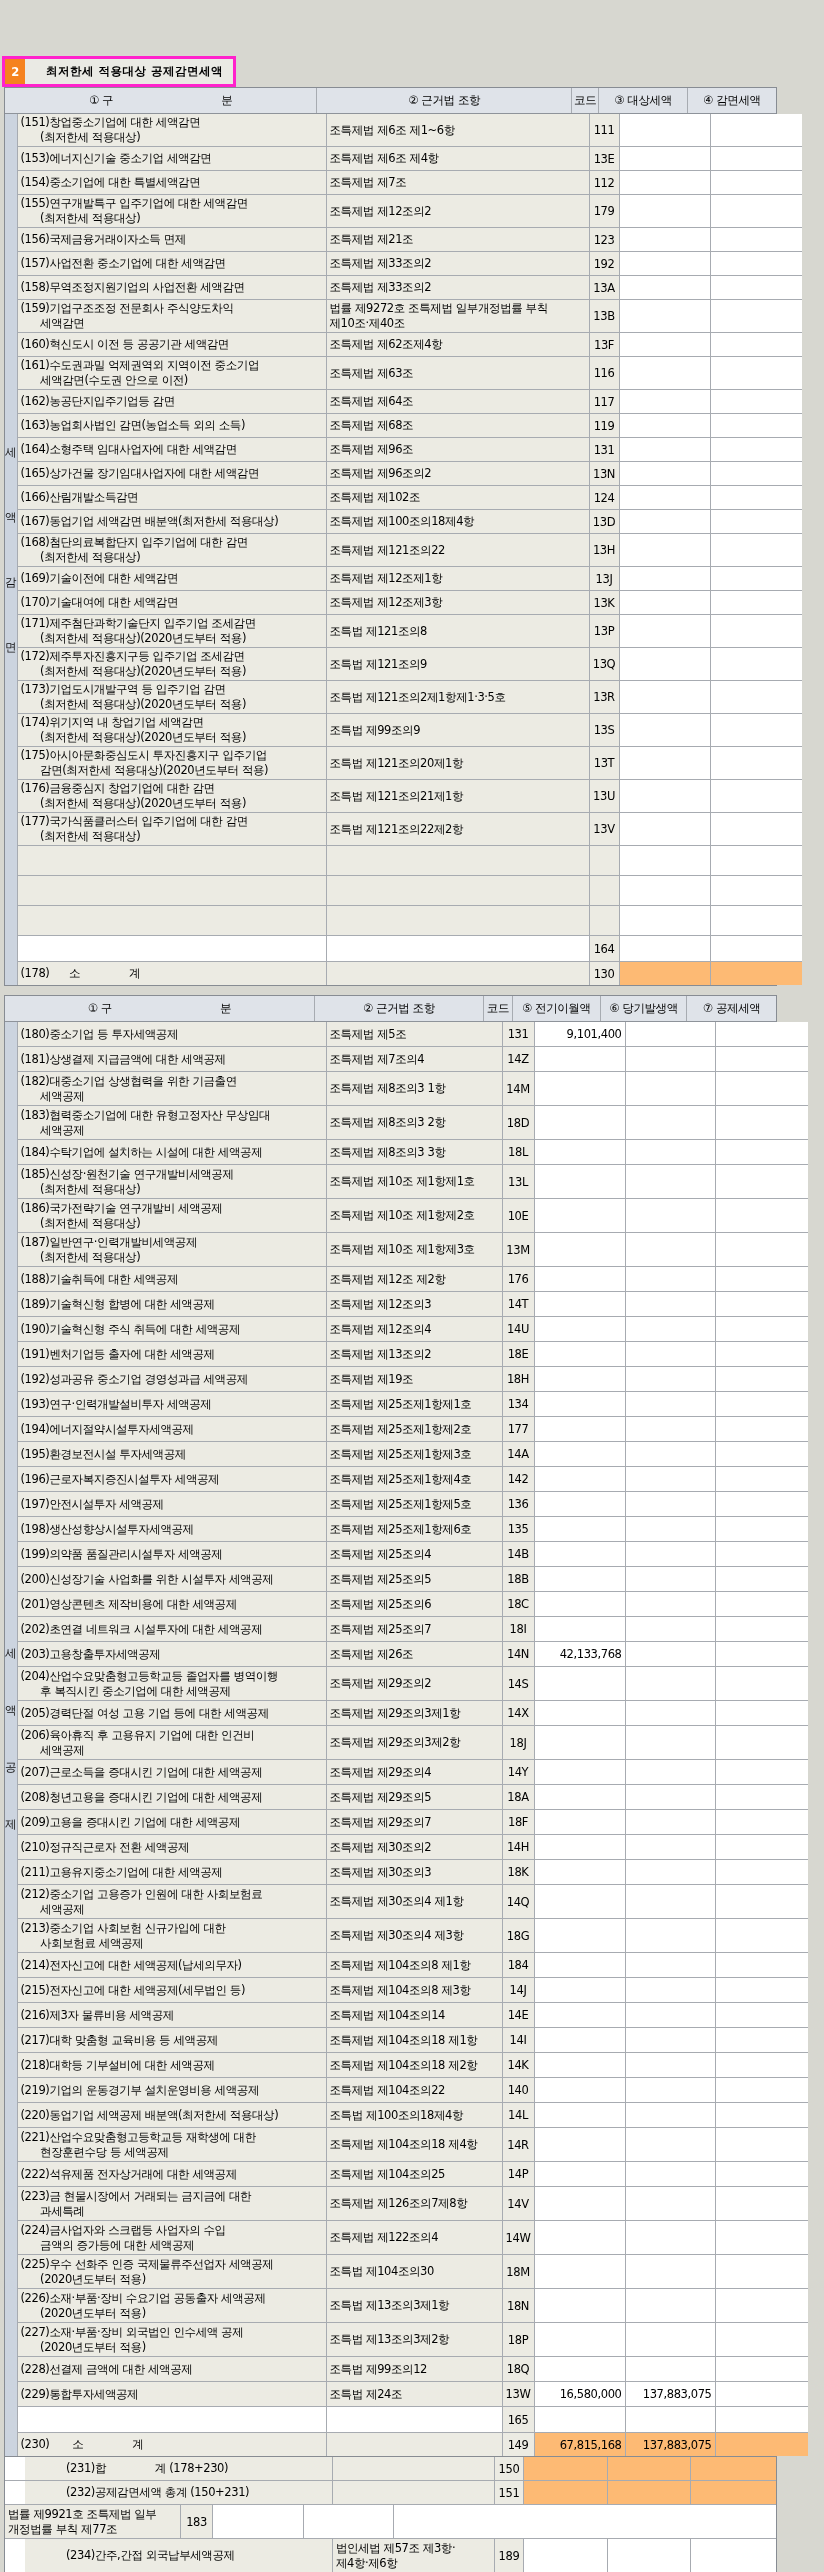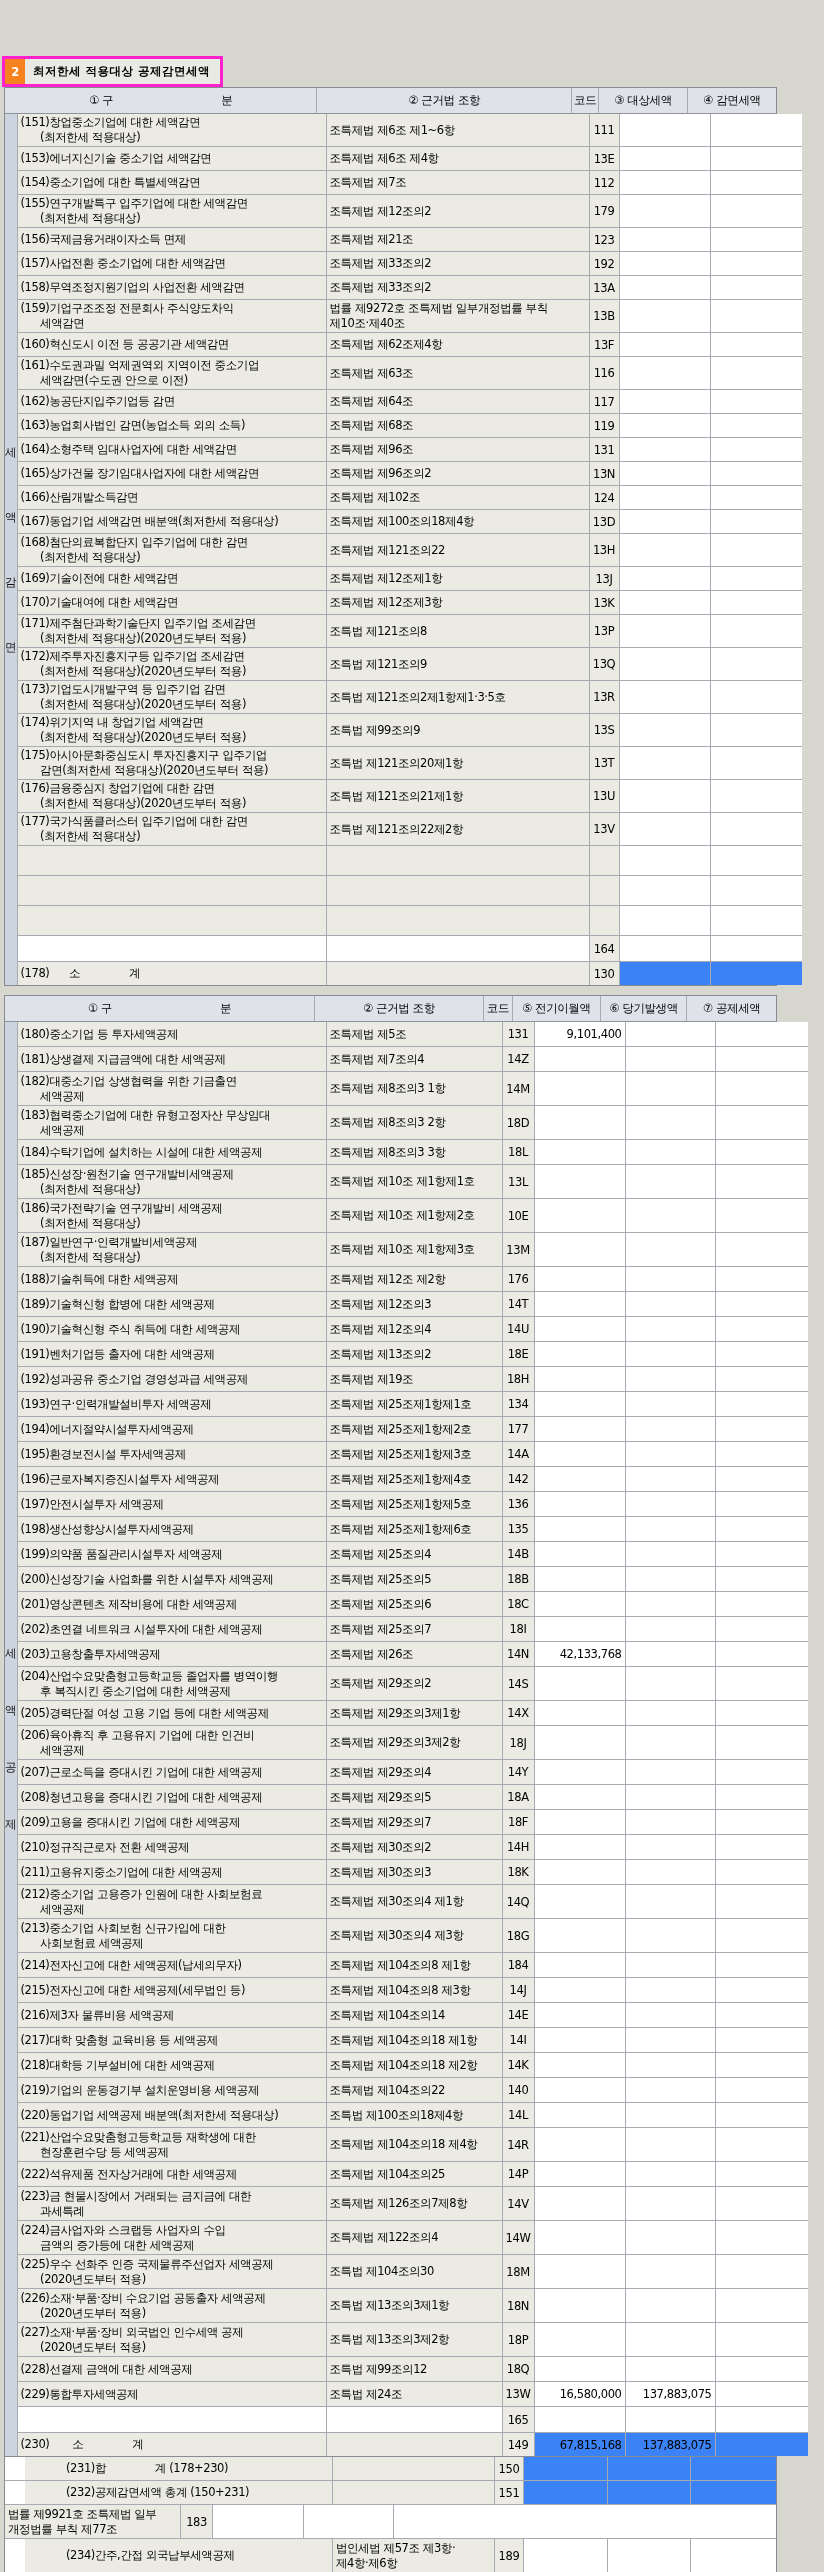--- a/index.html
+++ b/index.html
@@ -13,21 +13,21 @@
   .title-wrap{padding-top:56px;padding-left:2px;}
   .title-box{
     display:inline-flex;align-items:stretch;
     border:3px solid #ff22cc;background:#eaeae4;
   }
   .title-num{
     background:#f5821f;color:#fff;font-weight:bold;
     width:20px;display:flex;align-items:center;justify-content:center;
   }
   .title-text{
-    font-weight:bold;padding:5px 10px 5px 8px;letter-spacing:0.5px;white-space:pre;
+    font-weight:bold;padding:5px 10px 5px 21px;letter-spacing:0.5px;white-space:pre;
   }
   
   .tbl{border:1px solid #878c93;background:#fff;width:771px;margin-left:4px;}
   .gap{height:9px;}
   .hrow{display:flex;background:#dfe3e9;border-bottom:1px solid #8e939a;min-height:25px;}
   .c{
     border-right:1px solid #a7abb1;padding:1px 3px;display:flex;align-items:center;
     white-space:pre-wrap;overflow:hidden;box-sizing:content-box;
   }
   .h{justify-content:center;align-items:center;}
@@ -46,21 +46,21 @@
   .rows > .row:last-child, .tbl > .row:last-child{border-bottom:none;}
   .t2 .row{min-height:24px;}
   .row.h2{min-height:32px;} .t2 .row.h2, .t2f .row.h2{min-height:33px;}
   .row.spacer{height:29px;}
   .row.code_only{min-height:25px;}
   .row.subtotal{min-height:23px;}
   .grey{background:#ecebe3;}
   .white{background:#ffffff;}
   .code{justify-content:center;padding:1px 1px;}
   .val{background:#fff;justify-content:flex-end;}
-  .shaded{background:#3b82f6;justify-content:flex-end;}
+  .shaded{background:#fdba74;justify-content:flex-end;}
   .l1{width:302px;} .b1{width:256px;} .k1{width:27px;}
   .v1a{width:84px;} .v1b{width:85px;border-right:none;}
   .l2{width:302px;} .b2{width:169px;} .k2{width:29px;}
   .v2a{width:84px;} .v2b{width:83px;} .v2c{width:86px;border-right:none;}
   .fl{width:287px;padding-left:41px;margin-left:20px;}
   .t2f{border-top:none;}
 </style>
 </head>
 <body>
 

